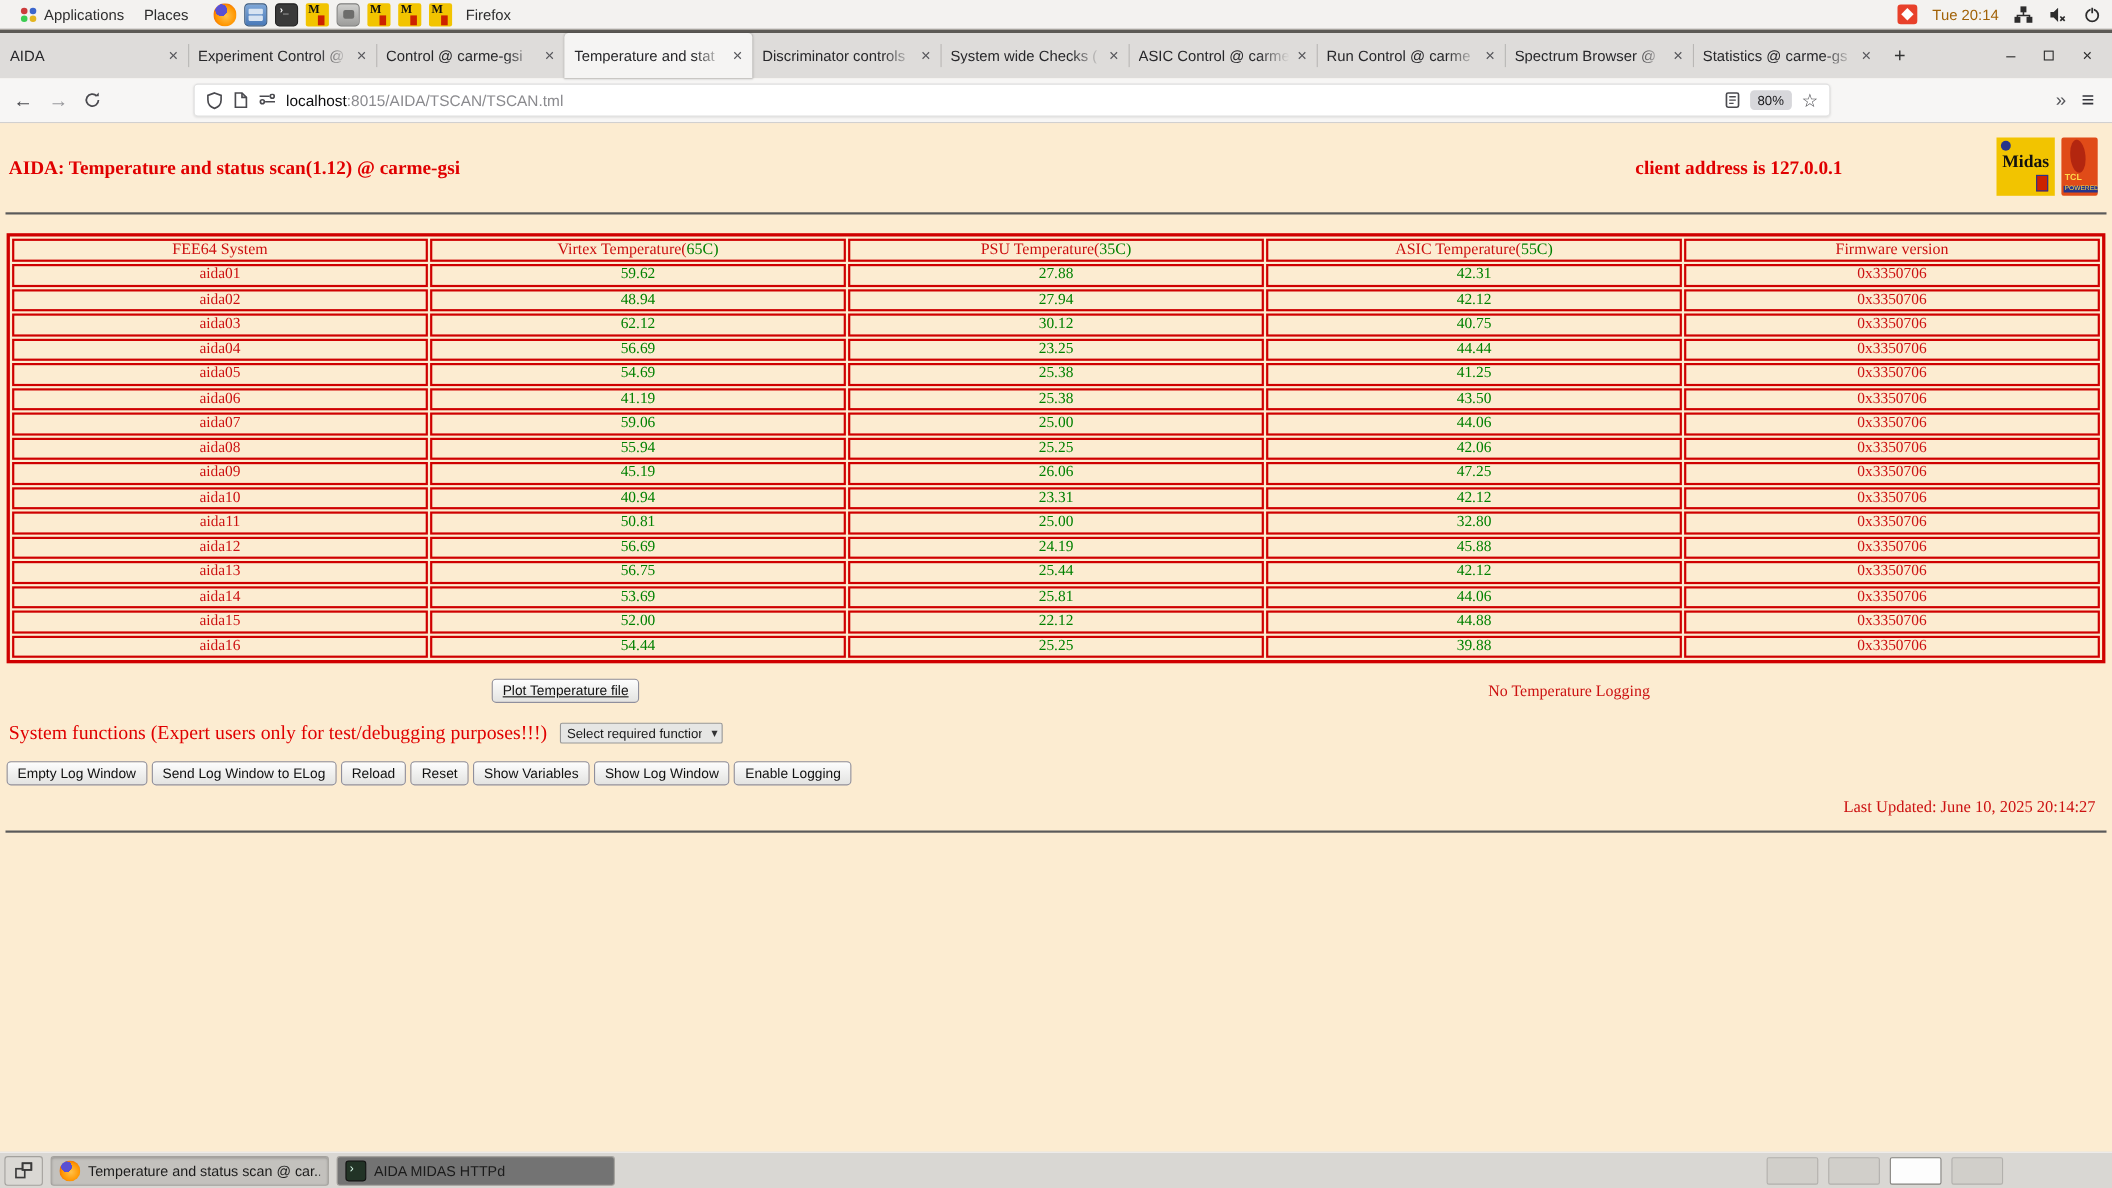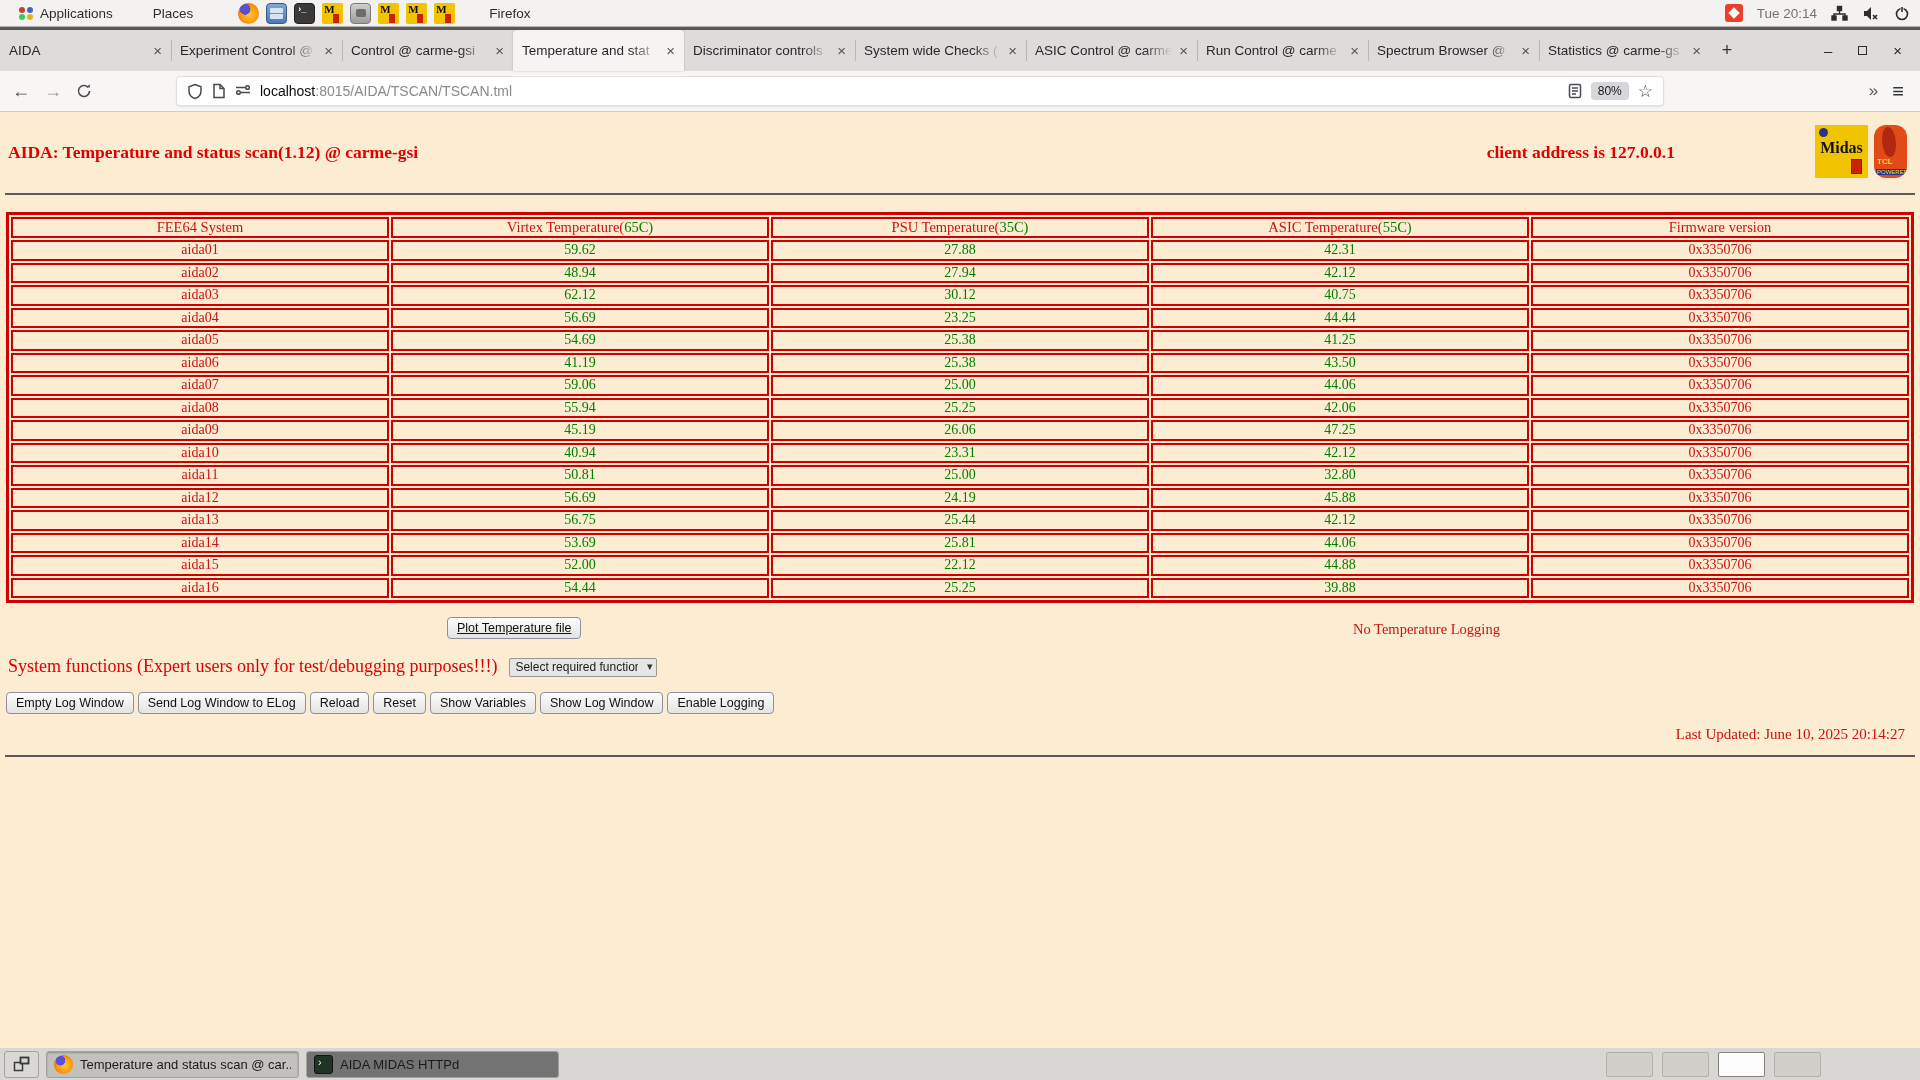--- a/index.html
+++ b/index.html
@@ -6,21 +6,21 @@
   html,body { width:1920px; height:1080px; }
   body {
     font-family: "Liberation Sans", sans-serif;
     background:#fcecd1;
     position:relative; overflow:hidden;
   }
 
   
   .menubar{
     height:27px; background:#f3f2f0; border-bottom:1px solid #b4b2ae;
-    display:flex; align-items:center; padding:0 10px; gap:22px;
+    display:flex; align-items:center; padding:0 10px; gap:0;
     font-size:13.5px; color:#2d2d2d;
   }
   .menubar .menu-item{ padding:0 9px; height:100%; display:flex; align-items:center; gap:6px;}
   .apps-dots{ display:grid; grid-template-columns:7px 7px; grid-gap:1px;}
   .apps-dots i{ width:6px;height:6px;border-radius:50%;}
   .apps-dots i:nth-child(1){background:#cc3b3b}.apps-dots i:nth-child(2){background:#3b66cc}
   .apps-dots i:nth-child(3){background:#3bcc52}.apps-dots i:nth-child(4){background:#e3b51f}
   .launchers{ display:flex; align-items:center; gap:7px; margin-left:14px;}
   .launcher{ width:21px; height:21px; border-radius:4px; position:relative; display:inline-block;}
   .launcher.firefox{ border-radius:50%;
@@ -33,21 +33,21 @@
   .launcher.terminal::before{ content:"›_"; position:absolute; top:0px; left:3px; color:#fff; font-size:9px; font-weight:bold;}
   .launcher.midas{ background:#f2c400; border-radius:2px;}
   .launcher.midas::before{ content:"M"; position:absolute; top:0; left:2px; font-family:"Liberation Serif",serif; font-weight:bold; font-size:11px; color:#111;}
   .launcher.midas::after{ content:""; position:absolute; bottom:1px; right:4px; width:6px; height:9px; background:#cc2200;}
   .launcher.screenshot{ background:linear-gradient(#cfcfcd,#9d9d9b); border:1px solid #7a7a78;}
   .launcher.screenshot::before{ content:""; position:absolute; top:5px; left:5px; width:10px; height:8px; background:#6d6d6b; border-radius:2px;}
   .menubar .active-app{ margin-left:12px; font-size:13.5px;}
   .menubar .right{ margin-left:auto; display:flex; align-items:center; gap:14px;}
   .notif-badge{ width:18px;height:18px;background:#e8402a;border-radius:3px;position:relative;}
   .notif-badge::before{content:"";position:absolute;top:5px;left:5px;width:8px;height:8px;background:#fff;transform:rotate(45deg);}
-  .clock{ font-size:13.5px; color:#737373;}
+  .clock{ font-size:13.5px; color:#a16207;}
   .statusicon{ display:inline-flex; align-items:center;}
 
   
   .win-top-edge{ height:3px; background:#5c5955;}
   .tabbar{ height:41px; background:#dedcda; display:flex; align-items:stretch; position:relative;}
   .tab{ width:171px; display:flex; align-items:center; padding:0 9px; gap:4px; position:relative; cursor:default;}
   .tab:not(.active)+.tab:not(.active)::before{ content:""; position:absolute; left:0; top:10px; bottom:10px; width:1px; background:#b9b7b5;}
   .tab-label{ flex:1; font-size:13.5px; color:#27272a; white-space:nowrap; overflow:hidden;
     -webkit-mask-image:linear-gradient(90deg,#000 78%,transparent 98%); mask-image:linear-gradient(90deg,#000 78%,transparent 98%);}
   .tab-close{ font-size:15px; color:#55555a; line-height:1;}
@@ -71,21 +71,21 @@
   
   .page{ height:935px; background:#fcecd1; font-family:"Liberation Serif", serif; position:relative;}
   .page-header{ display:flex; align-items:flex-start; padding:0 8px;}
   .page-title{ margin-top:30px; font-size:17.5px; font-weight:bold; color:#e00000;}
   .client-address{ margin-top:30px; margin-left:auto; margin-right:140px; font-size:17.5px; font-weight:bold; color:#e00000;}
   .logos{ margin-top:13px; display:flex; gap:6px; margin-right:5px;}
   .logo-midas{ width:53px; height:53px; background:#f2c400; position:relative; text-align:center;}
   .logo-midas .mtxt{ font-family:"Liberation Serif",serif; font-weight:bold; font-size:16px; color:#111; margin-top:14px; display:block;}
   .logo-midas::before{ content:""; position:absolute; top:3px; left:4px; width:9px; height:9px; border-radius:50%; background:#27348b;}
   .logo-midas::after{ content:""; position:absolute; bottom:4px; right:6px; width:9px; height:13px; background:#cc2200; border:1px solid #27348b;}
-  .logo-tcl{ width:33px; height:53px; background:#e04b18; position:relative; border-radius:12px; overflow:hidden;}
+  .logo-tcl{ width:33px; height:53px; background:#e04b18; position:relative; border-radius:2px; overflow:hidden;}
   .logo-tcl .feather{ position:absolute; top:2px; left:8px; width:14px; height:30px; background:#b3260f; border-radius:40% 60% 40% 60%;}
   .logo-tcl .tcl-t{ position:absolute; bottom:12px; left:3px; font-size:8px; color:#ffd84a; font-family:"Liberation Sans",sans-serif; font-weight:bold;}
   .logo-tcl .tcl-p{ position:absolute; bottom:3px; left:2px; font-size:6px; color:#ffd84a; background:#27348b; padding:0 1px; font-family:"Liberation Sans",sans-serif;}
   hr.rule{ border:0; border-top:2px solid #5a5a5a; margin:15px 5px 0 5px;}
 
   table.temps{ width:calc(100% - 12px); margin:17px 6px 0 6px; border-collapse:separate; border-spacing:2px;
     border:3px solid #cf0000; table-layout:fixed;}
   table.temps th, table.temps td{ border:2px solid #cf0000; text-align:center; padding:0; line-height:1.18; font-weight:normal;}
   table.temps th{ font-size:14.5px; color:#cc1111;}
   table.temps th .limit{ color:#008000;}

